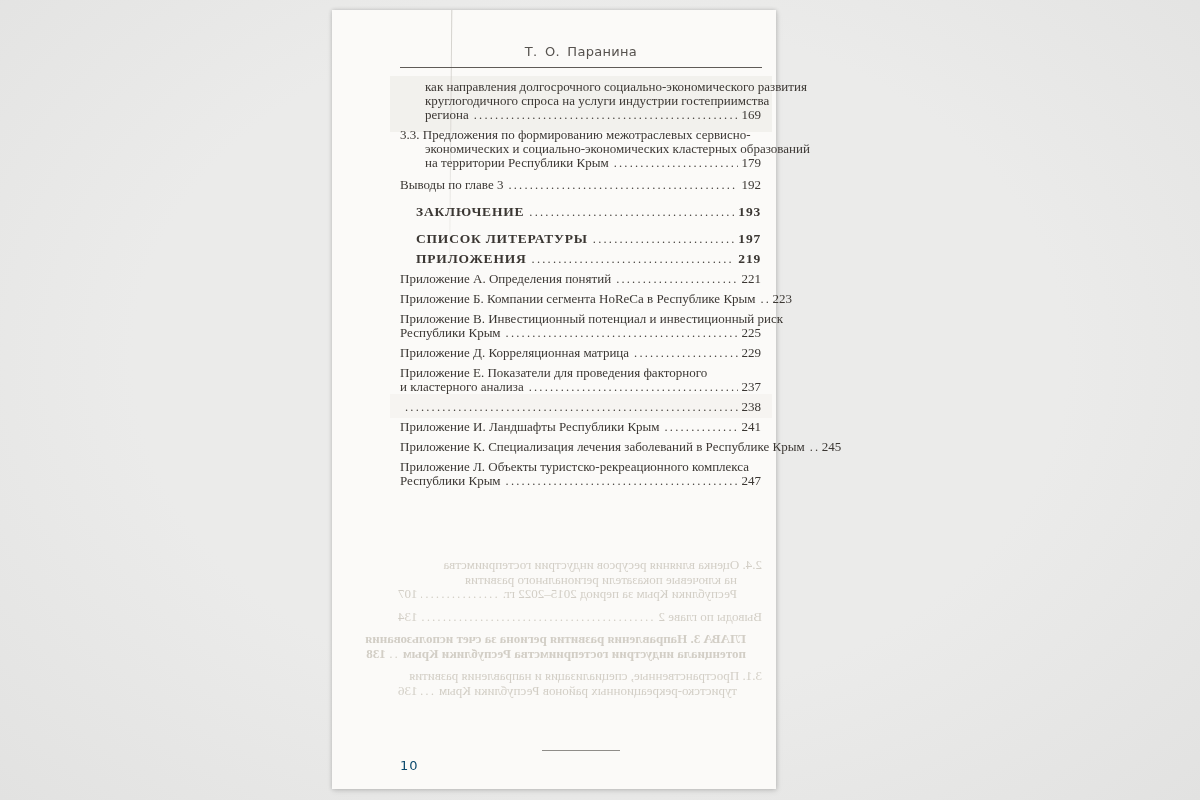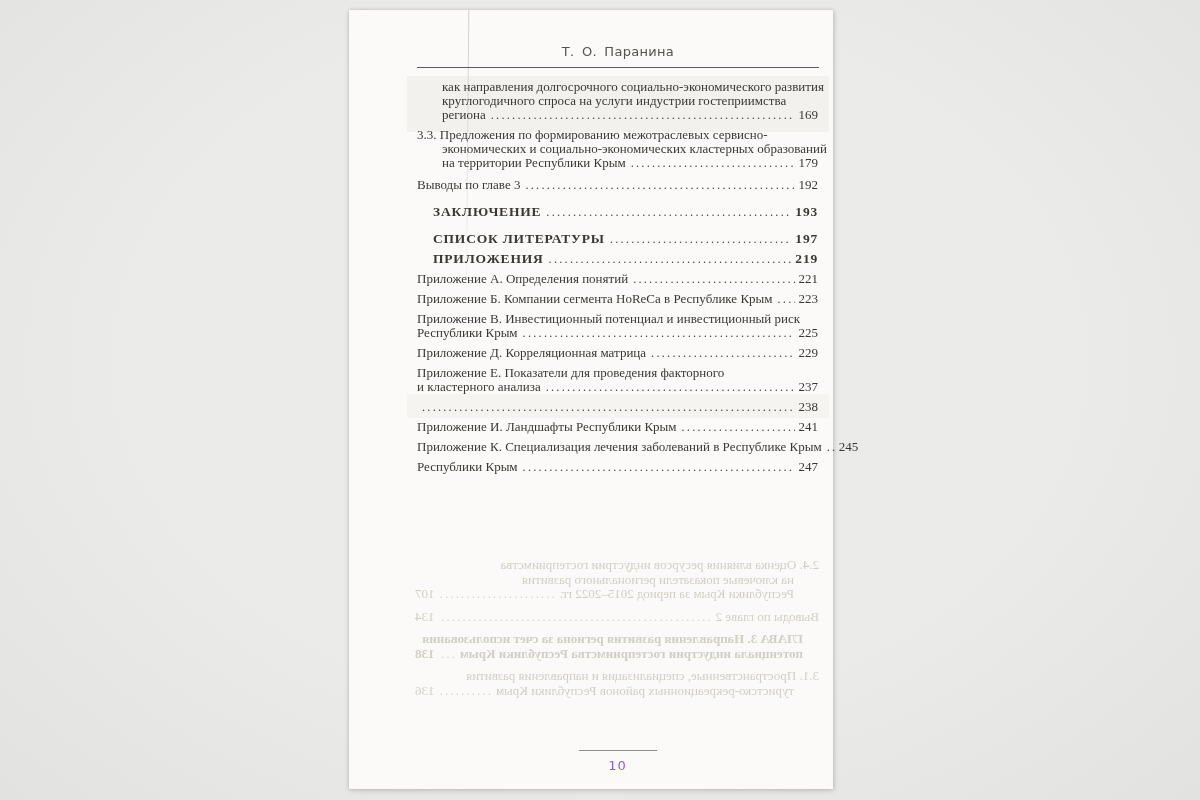--- a/index.html
+++ b/index.html
@@ -2,21 +2,21 @@
 <html><head>
 <meta charset="utf-8">
 <style>
   html, body { margin: 0; padding: 0; }
   body {
     width: 1200px; height: 800px; overflow: hidden;
     background: radial-gradient(ellipse at 50% 45%, #ebebea 55%, #e2e2e1 100%);
     font-family: "Liberation Serif", "DejaVu Serif", serif;
   }
   .page {
-    position: absolute; left: 349px; top: 10px; width: 484px; height: 779px;
+    position: absolute; left: 332px; top: 10px; width: 444px; height: 779px;
     background: #fbfaf8;
     box-shadow: 0 0 4px rgba(0,0,0,0.18), 1px 2px 6px rgba(0,0,0,0.10);
   }
   .crease {
     position: absolute; left: 118px; top: 0; width: 1px; height: 300px;
     background: linear-gradient(to bottom, rgba(175,172,165,0.55), rgba(175,172,165,0.25) 60%, rgba(175,172,165,0));
     transform: rotate(0.5deg);
   }
   .shade-band {
     position: absolute; left: 58px; right: 4px;
@@ -58,23 +58,23 @@
     position: absolute; left: 66px; right: 14px; top: 548px;
     font-size: 13px; line-height: 14.5px; color: #c9c4ba;
     transform: scaleX(-1);
     filter: blur(0.4px); opacity: 0.8;
   }
   .bleed .toc-entry { margin-bottom: 7px; }
   .bleed .leader::after { color: #c9c4ba; }
   .footer { position: absolute; left: 68px; right: 15px; top: 740px; }
   .footer-rule { width: 78px; margin: 0 auto; border-top: 1px solid #8f8d89; height: 0; }
   .page-number {
-    margin-top: 7px; text-align: center;
+    margin-top: 7px; text-align: left;
     font-family: "DejaVu Sans", "Liberation Sans", sans-serif;
-    font-size: 13px; color: #8b5cf6; letter-spacing: 1px;
+    font-size: 13px; color: #0c4a6e; letter-spacing: 1px;
   }
 </style>
 </head>
 <body>
 
 <div class="page">
   <div class="crease"></div>
   <div class="shade-band band1"></div>
   <div class="shade-band band2"></div>
 
@@ -181,20 +181,21 @@
         </div>
       </div>
       <div class="toc-entry">
         <div class="toc-line last">
           <span class="t">Приложение К. Специализация лечения заболеваний в Республике Крым</span>
           <span class="leader"></span>
           <span class="pg">245</span>
         </div>
       </div>
       <div class="toc-entry">
+        <div class="toc-line">Приложение Л. Объекты туристско-рекреационного комплекса</div>
         <div class="toc-line last">
           <span class="t">Республики Крым</span>
           <span class="leader"></span>
           <span class="pg">247</span>
         </div>
       </div>
     </div>
 
   <div class="bleed">
       <div class="toc-entry">

